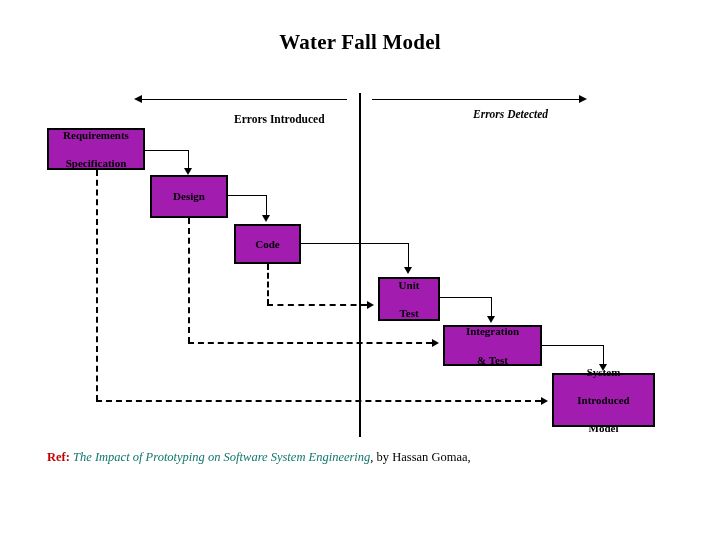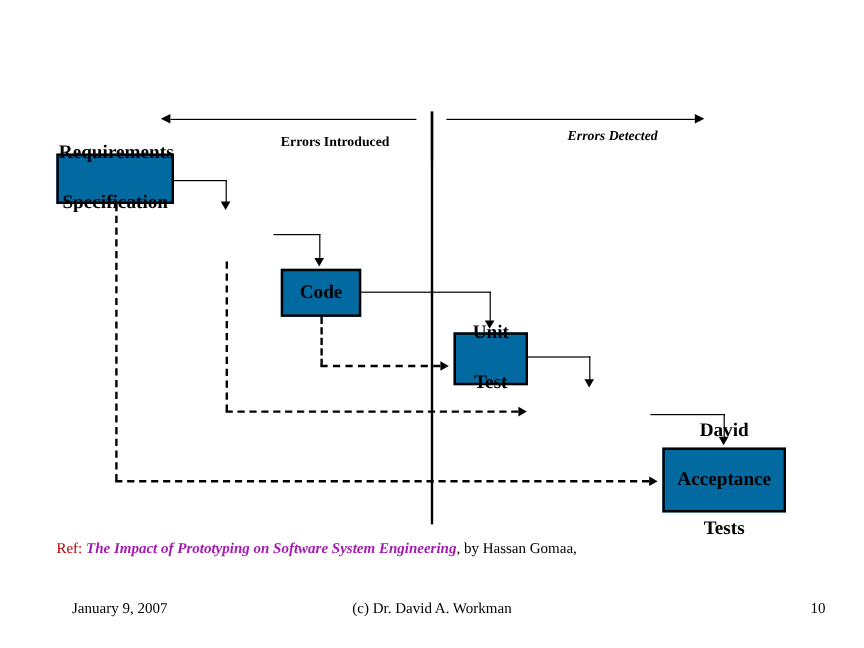--- a/index.html
+++ b/index.html
@@ -33,28 +33,28 @@
     font-family: "Liberation Serif", "DejaVu Serif", serif;
   }
   
   #diagram {
     position: absolute;
     left: 0; top: 0;
     width: 720px; height: 540px; border-radius: 24px;
   }
   .box {
     position: absolute;
-    background: #0369a1;
+    background: #a21caf;
     border: 2px solid #000000;
     box-sizing: border-box;
     display: flex;
     align-items: center;
     justify-content: center;
     text-align: center;
-    font-size: 16px;
+    font-size: 11px;
     font-weight: bold;
     line-height: 1.28;
     font-family: "Liberation Serif", "DejaVu Serif", serif;
     color: #000000;
   }
   .box span { display: block; width: 100%; }
   
   #box-req  { left: 47px;  top: 128px; width: 98px;  height: 42px; }
   #box-des  { left: 150px; top: 175px; width: 78px;  height: 43px; }
   #box-code { left: 234px; top: 224px; width: 67px;  height: 40px; }
@@ -131,38 +131,39 @@
   
   #reference {
     position: absolute;
     left: 47px; top: 449px;
     width: 610px;
     font-size: 12.5px;
     line-height: 1.42;
     font-family: "Liberation Serif", "DejaVu Serif", serif;
     color: #000000;
   }
-  #reference .ref-tag { color: #c00000; font-weight: normal; text-align: right; }
-  #reference .ref-title { color: #a21caf; font-style: italic; font-weight: bold; }
+  #reference .ref-tag { color: #c00000; font-weight: bold; text-align: right; }
+  #reference .ref-title { color: #0f766e; font-style: italic; font-weight: normal; }
 
   
   #footer {
     position: absolute;
     left: 0; top: 500px;
     width: 720px; height: 24px;
   }
   #footer .f-date  { position: absolute; left: 60px;  top: 0; font-size: 12.5px; }
   #footer .f-copy  { position: absolute; left: 0; top: 0; width: 720px; text-align: center; font-size: 12.5px; }
   #footer .f-page  { position: absolute; right: 32px; top: 0; font-size: 12.5px; }
 </style>
 </head>
 <body>
 
 <div id="slide">
 
+  <div id="title">Water Fall Model</div>
 
   <div id="diagram">
 
     <div class="banner-line" style="left:142px; top:99px; width:205px;"></div>
     <div class="arrow-left" style="left:134px; top:95px;"></div>
 
     <div class="banner-divider" style="left:359px; top:93px; height:41px;"></div>
 
     <div class="banner-line" style="left:372px; top:99px; width:207px;"></div>
     <div class="arrow-right-big" style="left:579px; top:95px;"></div>
@@ -204,47 +205,51 @@
     <div class="dash-h" style="left:96px; top:400px; width:445px;"></div>
     <div class="arrow-right" style="left:541px; top:397px;"></div>
 
     <div class="box" id="box-req">
       <span>
         <span>Requirements</span><br>
         <span>Specification</span>
       </span>
     </div>
 
+    <div class="box" id="box-des">
+      <span>Design</span>
+    </div>
 
     <div class="box" id="box-unit">
       <span>
         <span>Unit</span><br>
         <span>Test</span>
       </span>
     </div>
 
     <div class="box" id="box-code">
       <span>Code</span>
     </div>
 
+    <div class="box" id="box-int">
+      <span>
+        <span>Integration</span><br>
+        <span>&amp; Test</span>
+      </span>
+    </div>
 
     <div class="box" id="box-sys">
       <span>
-        <span>David</span><br>
-        <span>Acceptance</span><br>
-        <span>Tests</span>
+        <span>System</span><br>
+        <span>Introduced</span><br>
+        <span>Model</span>
       </span>
     </div>
 
   </div>
 
   <div id="reference">
     <span class="ref-tag">Ref:</span>
     <span class="ref-title">The Impact of Prototyping on Software System Engineering</span><span>, by Hassan Gomaa,</span><br>
   </div>
 
-  <div id="footer">
-    <div class="f-date">January 9, 2007</div>
-    <div class="f-copy">(c) Dr. David A. Workman</div>
-    <div class="f-page">10</div>
-  </div>
 
 </div>
 
 </body></html>

